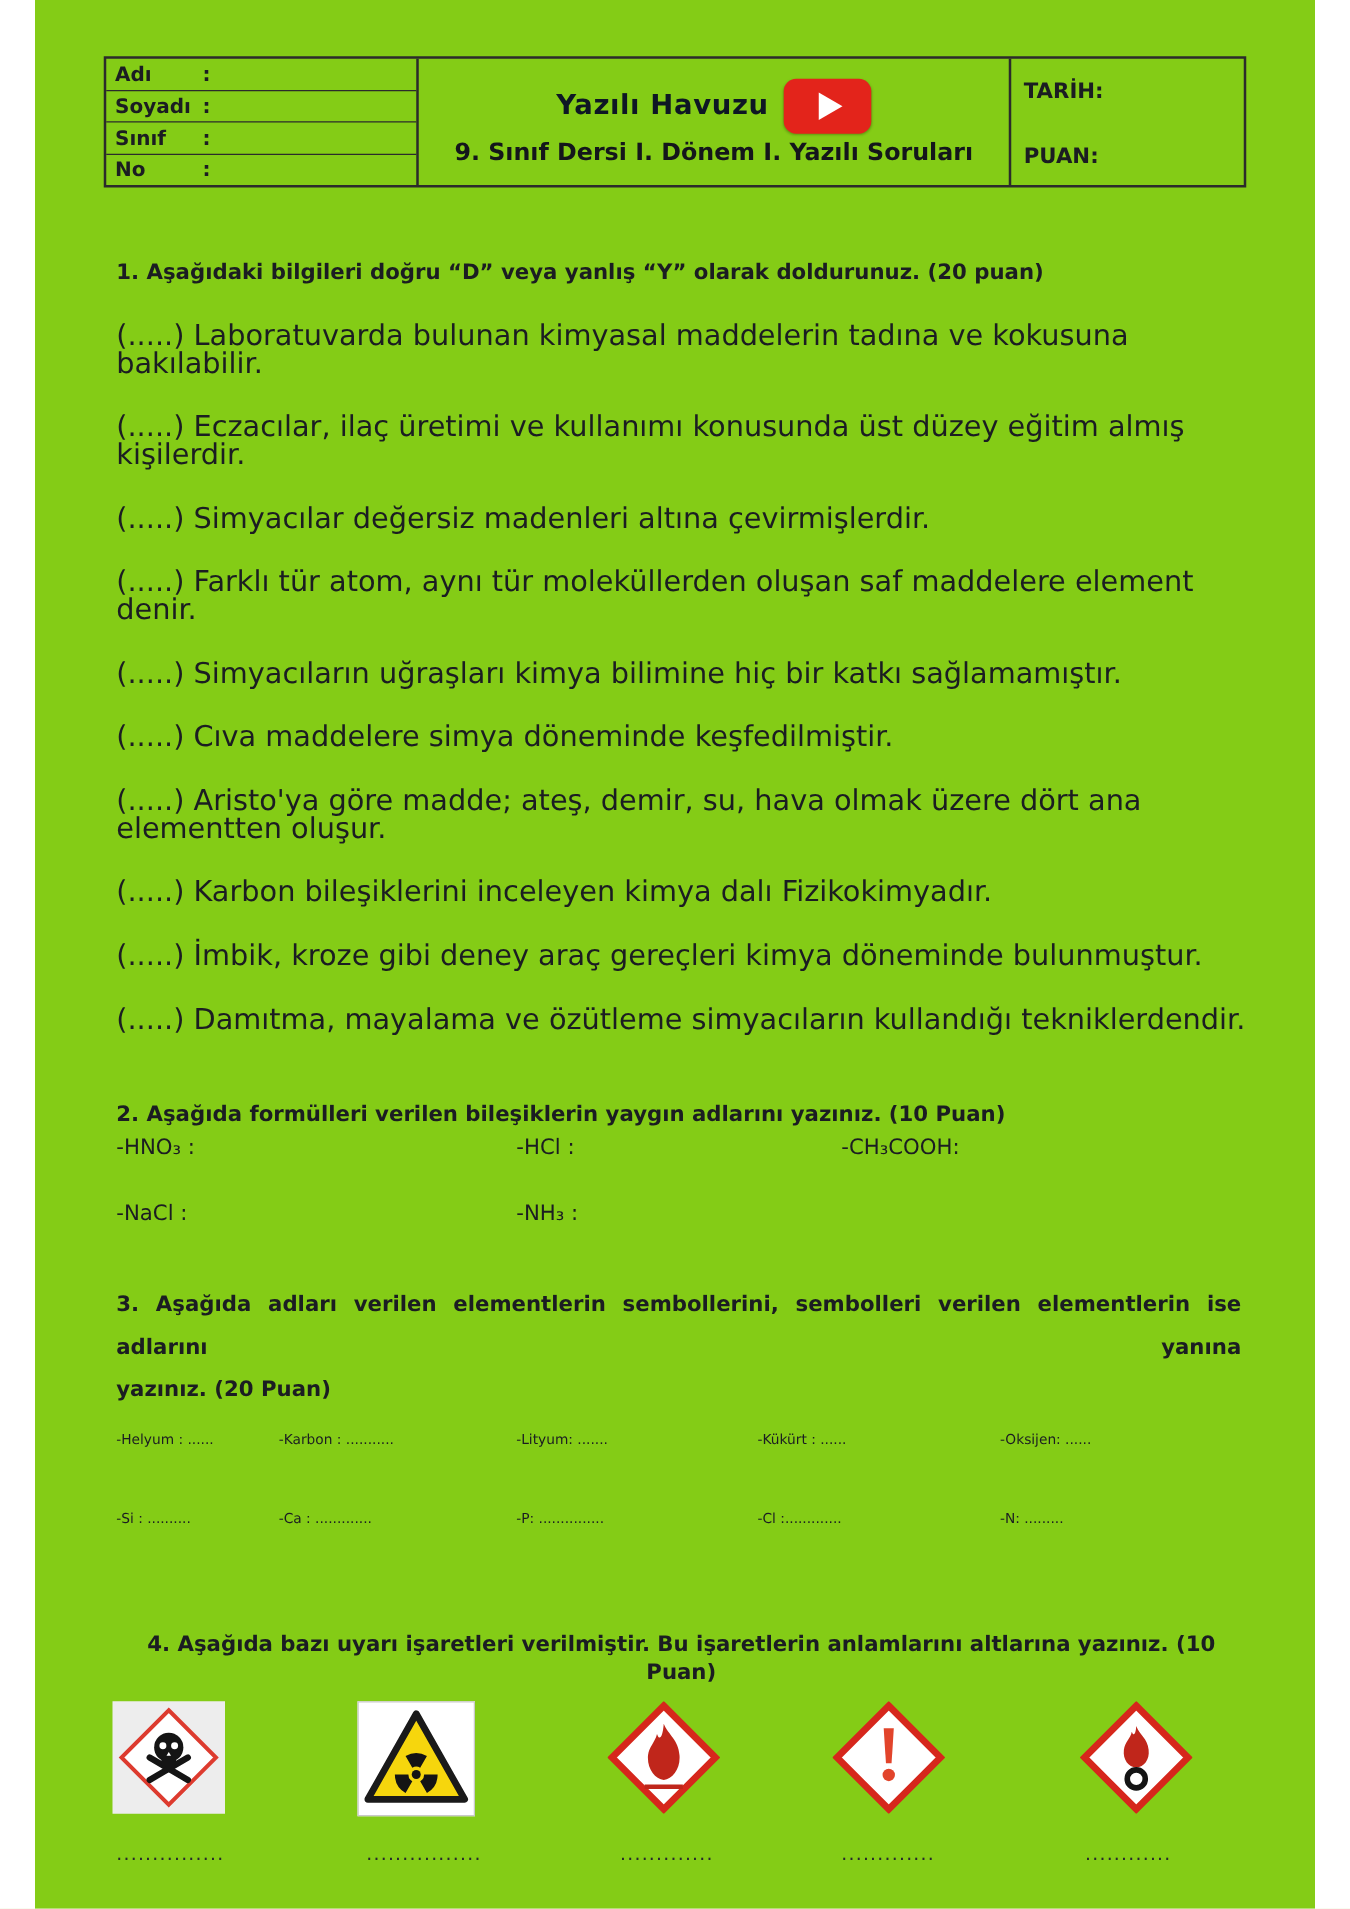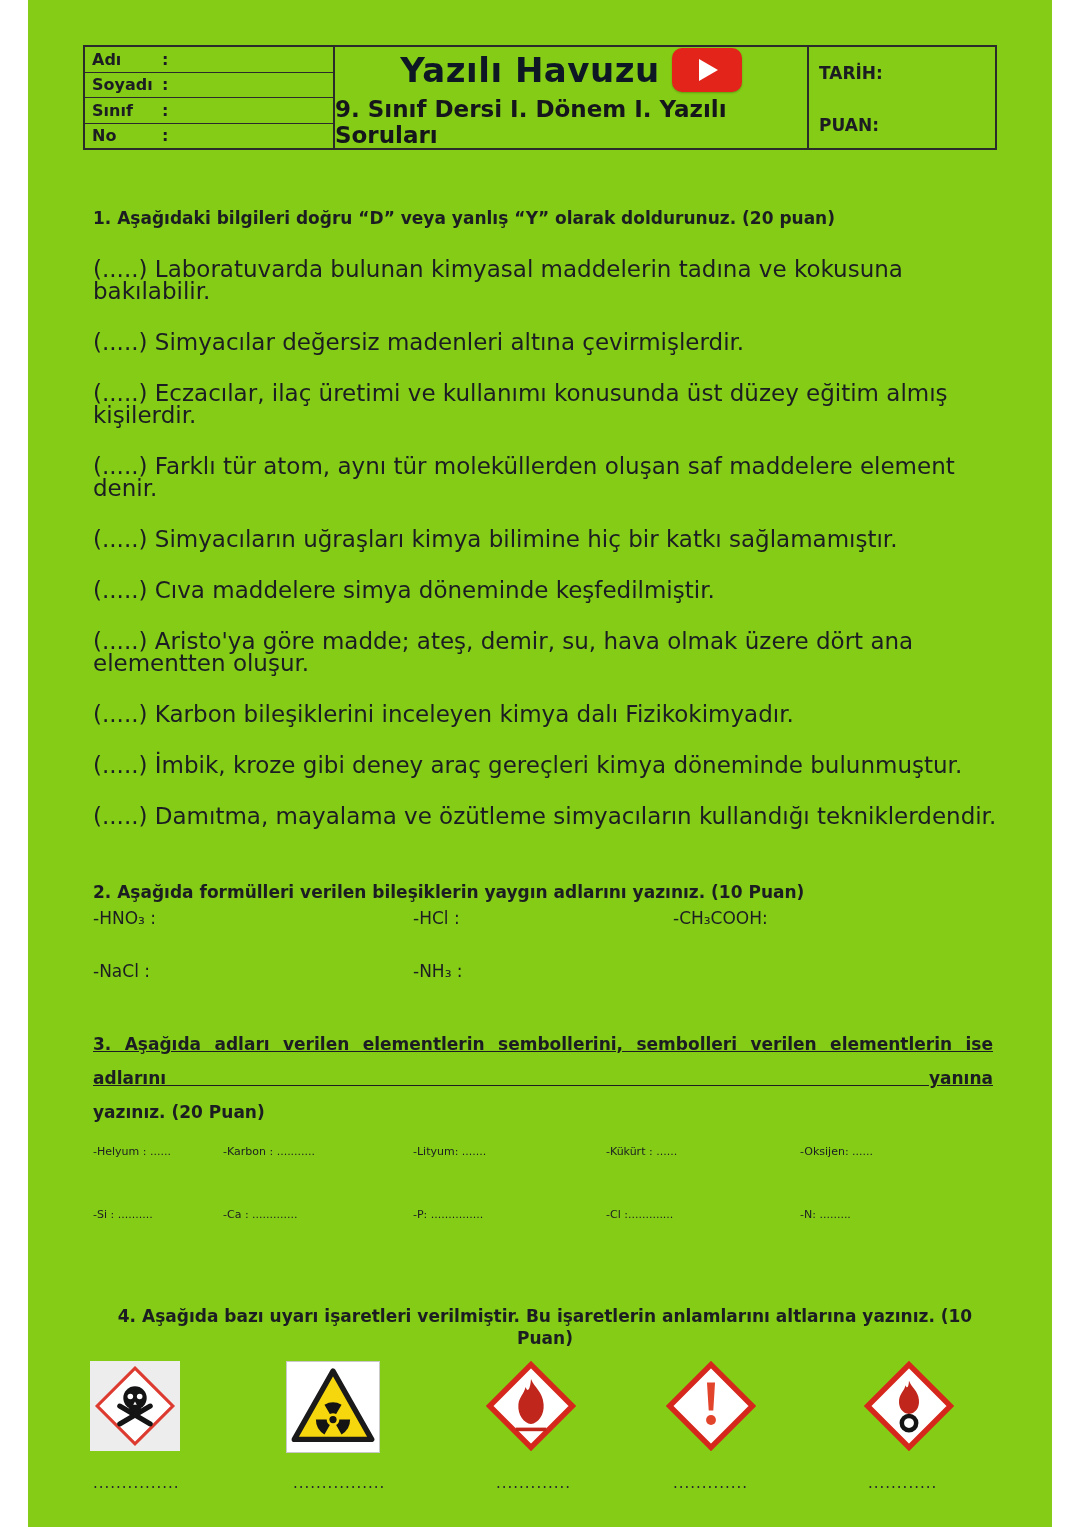--- a/index.html
+++ b/index.html
@@ -8,45 +8,45 @@
   .page { position:relative; width:1024px; height:1527px; background:#84cc16; padding:45px 55px 0 55px; margin:0 auto; overflow:hidden; }
 
   
   .header-box { display:flex; border:2px solid #2b2b2b; height:105px; }
   .student-table { width:250px; border-right:2px solid #2b2b2b; display:flex; flex-direction:column; }
   .student-row { flex:1; display:flex; align-items:center; padding-left:7px; border-bottom:1.5px solid #2b2b2b; font-weight:bold; font-size:16px; }
   .student-row:last-child { border-bottom:none; }
   .f-label { display:inline-block; width:70px; }
   .header-center { flex:1; display:flex; flex-direction:column; align-items:center; justify-content:center; }
   .logo-row { display:flex; align-items:center; gap:12px; }
-  .logo-text { font-size:34px; font-weight:bold; color:#0e1724; letter-spacing:0.5px; }
+  .logo-text { font-size:22px; font-weight:bold; color:#0e1724; letter-spacing:0.5px; }
   .play-btn { width:70px; height:44px; background:#e3241b; border-radius:10px; display:flex; align-items:center; justify-content:center; box-shadow:0 1px 2px rgba(0,0,0,0.25); }
   .play-tri { width:0; height:0; border-left:19px solid #ffffff; border-top:11px solid transparent; border-bottom:11px solid transparent; margin-left:4px; }
-  .logo-subtitle { font-weight:bold; font-size:23px; margin-top:4px; color:#14161b; }
+  .logo-subtitle { font-weight:bold; font-size:19px; margin-top:4px; color:#14161b; }
   .header-right { width:188px; border-left:2px solid #2b2b2b; padding:16px 0 0 10px; }
   .tarih-label, .puan-label { font-weight:bold; font-size:17px; }
   .puan-label { margin-top:32px; }
 
   
   .q-title { font-weight:bold; font-size:17px; padding-left:10px; line-height:22px; }
 
   
   .q1 { margin-top:57px; }
   .q1-item { font-size:23px; line-height:22px; padding-left:10px; margin-top:29px; }
   .q1-item:first-of-type { margin-top:8px; }
 
   
   .q2 { margin-top:54px; }
   .q2-grid { display:grid; grid-template-columns:320px 260px 1fr; padding-left:10px; font-size:17px; line-height:22px; }
   .q2-grid.row1 { margin-top:4px; }
   .q2-grid.row2 { margin-top:31px; }
 
   
   .q3 { margin-top:45px; }
-  .q3-title-l1 { text-align:justify; text-align-last:justify; padding-right:4px; line-height:34px;text-decoration:underline; }
+  .q3-title-l1 { text-align:justify; text-align-last:justify; padding-right:4px; line-height:34px; }
   .q3-title-l2 { line-height:34px; }
   .q3-grid { display:grid; grid-template-columns:130px 190px 193px 194px 1fr; padding-left:10px; font-size:11px; line-height:22px; }
   .q3-grid.row1 { margin-top:12px; }
   .q3-grid.row2 { margin-top:41px; }
 
   
   .q4 { margin-top:79px;text-align:center; }
   .hazard-row { position:relative; height:95px; margin-top:12px; }
   .hazard-cell { position:absolute; top:0; width:90px; height:90px; }
   .hazard-cell svg { width:100%; height:100%; display:block; }
@@ -96,22 +96,22 @@
 
     <div class="header-right">
       <div class="tarih-label">TARİH:</div>
       <div class="puan-label">PUAN:</div>
     </div>
   </div>
 
   <div class="q1">
     <div class="q-title">1. Aşağıdaki bilgileri doğru “D” veya yanlış “Y” olarak doldurunuz. (20 puan)</div>
     <div class="q1-item">(.....) Laboratuvarda bulunan kimyasal maddelerin tadına ve kokusuna bakılabilir.</div>
+    <div class="q1-item">(.....) Eczacılar, ilaç üretimi ve kullanımı konusunda üst düzey eğitim almış kişilerdir.</div>
     <div class="q1-item">(.....) Simyacılar değersiz madenleri altına çevirmişlerdir.</div>
-    <div class="q1-item">(.....) Eczacılar, ilaç üretimi ve kullanımı konusunda üst düzey eğitim almış kişilerdir.</div>
     <div class="q1-item">(.....) Farklı tür atom, aynı tür moleküllerden oluşan saf maddelere element denir.</div>
     <div class="q1-item">(.....) Simyacıların uğraşları kimya bilimine hiç bir katkı sağlamamıştır.</div>
     <div class="q1-item">(.....) Cıva maddelere simya döneminde keşfedilmiştir.</div>
     <div class="q1-item">(.....) Aristo'ya göre madde; ateş, demir, su, hava olmak üzere dört ana elementten oluşur.</div>
     <div class="q1-item">(.....) Karbon bileşiklerini inceleyen kimya dalı Fizikokimyadır.</div>
     <div class="q1-item">(.....) İmbik, kroze gibi deney araç gereçleri kimya döneminde bulunmuştur.</div>
     <div class="q1-item">(.....) Damıtma, mayalama ve özütleme simyacıların kullandığı tekniklerdendir.</div>
   </div>
 
   <div class="q2">

